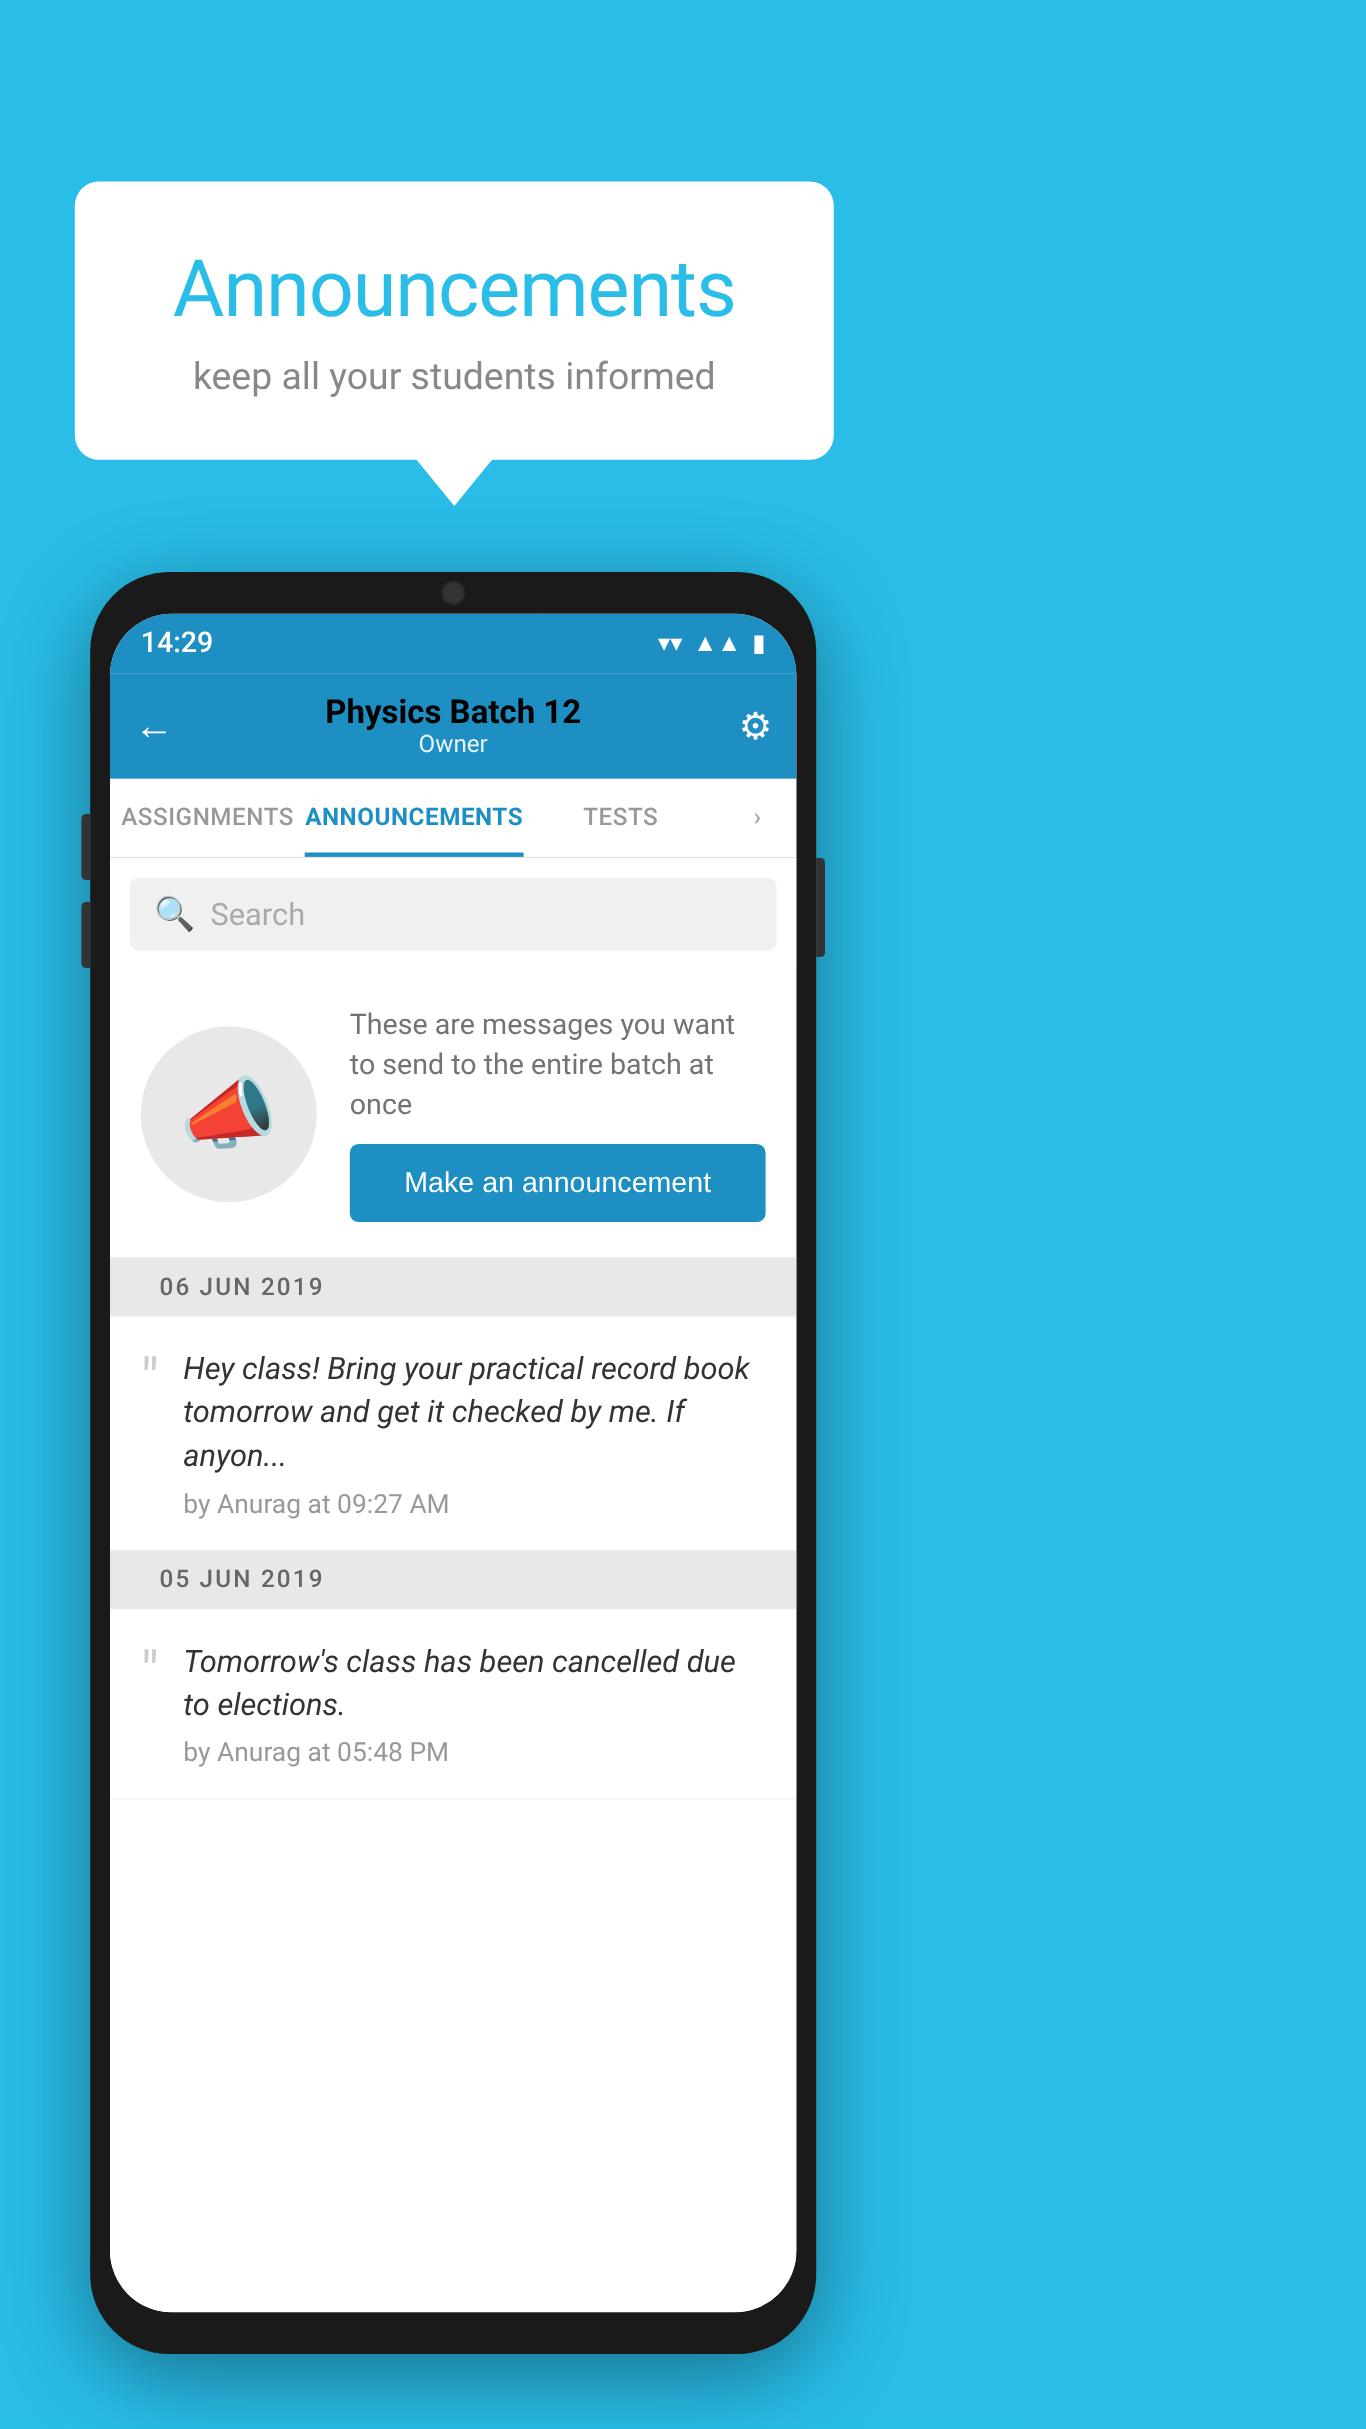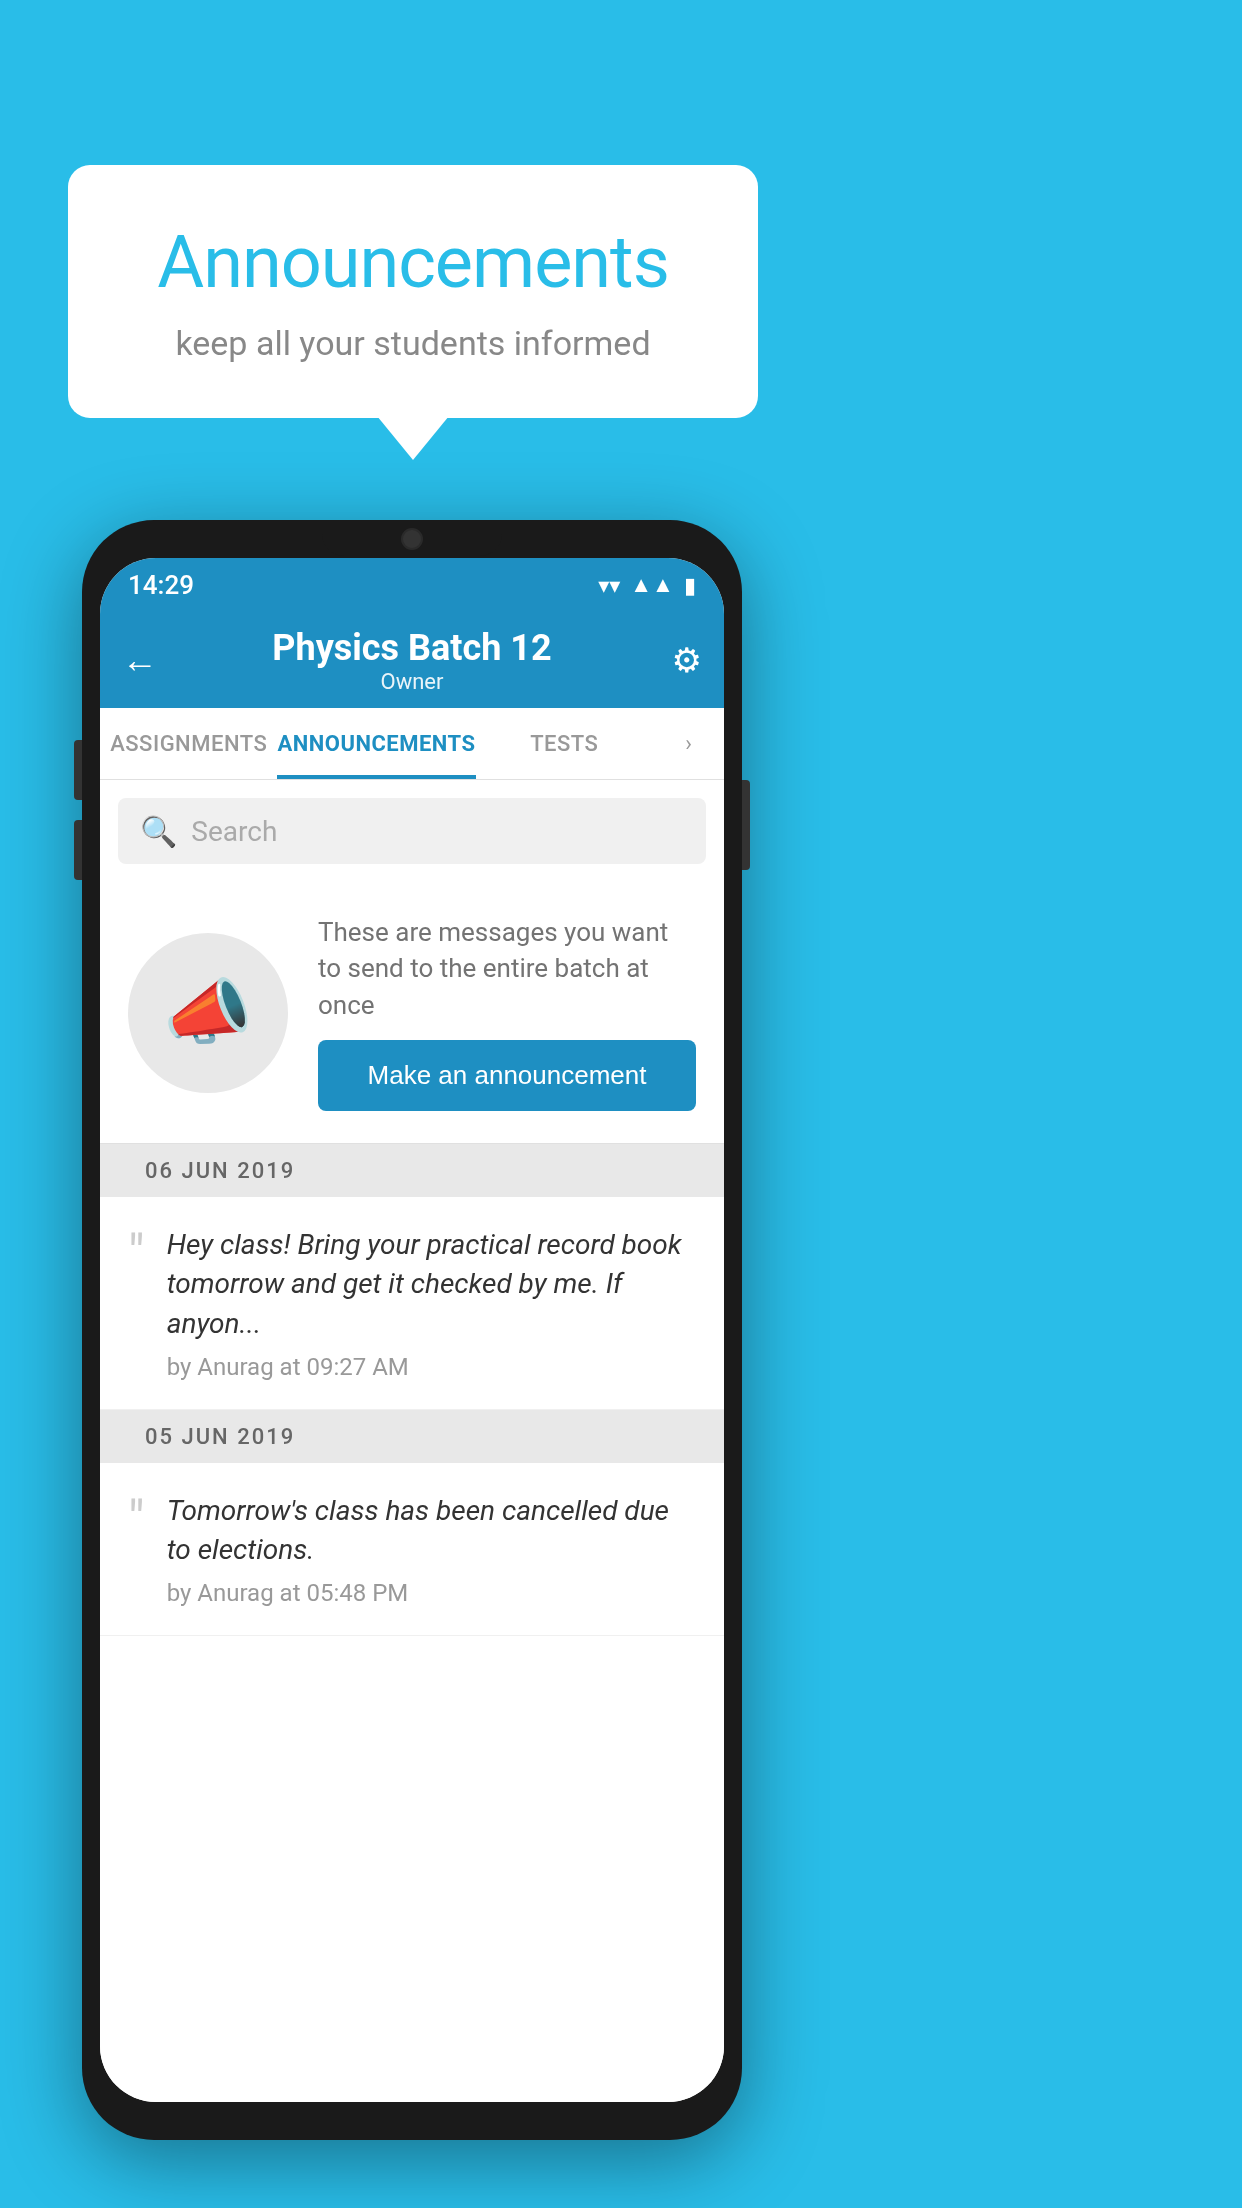--- a/index.html
+++ b/index.html
@@ -153,22 +153,22 @@
       display: flex;
       align-items: center;
     }
 
     .app-bar-title-section {
       flex: 1;
       text-align: center;
     }
 
     .app-bar-title {
-      color: #ffffff;
-      font-size: 36px;
+      color: #000000;
+      font-size: 30px;
       font-weight: 700;
     }
 
     .app-bar-subtitle {
       color: rgba(255,255,255,0.9);
       font-size: 22px;
       font-weight: 400;
     }
 
     .settings-button {

